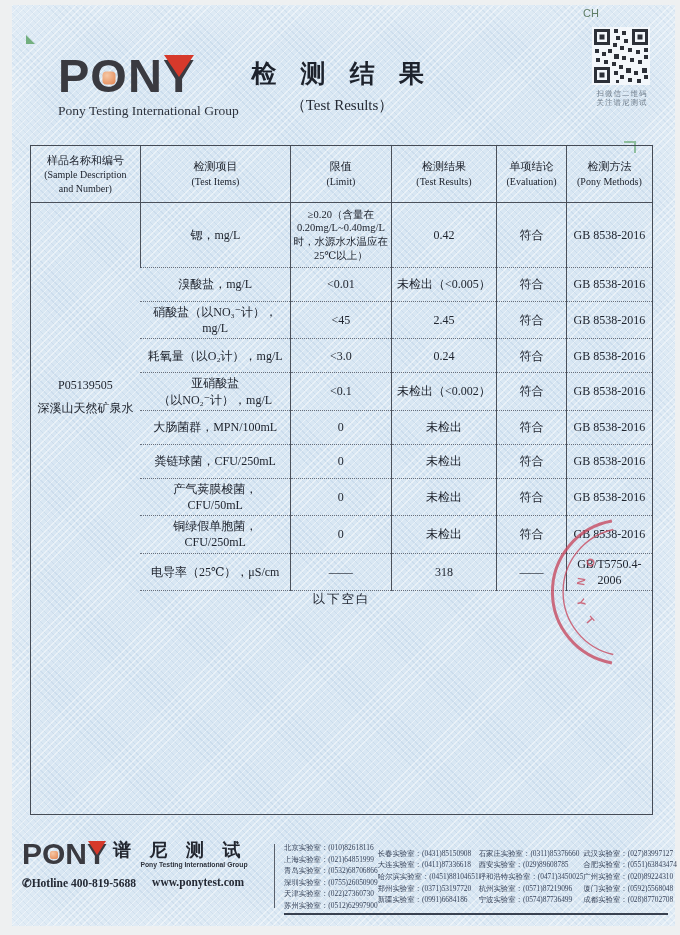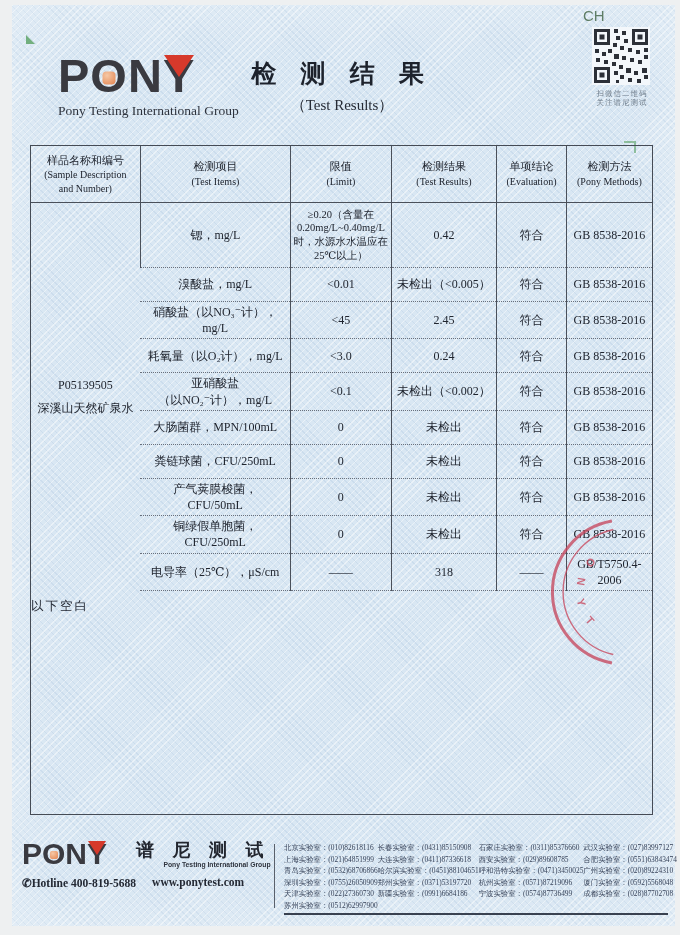--- a/index.html
+++ b/index.html
@@ -12,21 +12,21 @@
   .paper{
     position:absolute;left:12px;top:5px;width:663px;height:921px;
     background-color:#d9e7f3;
     background-image:
       repeating-linear-gradient(135deg, rgba(255,255,255,.45) 0 1px, transparent 1px 5px),
       repeating-linear-gradient(45deg, rgba(170,196,222,.30) 0 1px, transparent 1px 5px);
     box-shadow:inset 0 0 60px rgba(255,255,255,.35);
   }
 
   
-  .ch-label{position:absolute;left:571px;top:2px;font-size:15px;color:#5f7d66;
+  .ch-label{position:absolute;left:571px;top:2px;font-size:11px;color:#5f7d66;
     font-family:"Liberation Sans",sans-serif;}
   .qr{position:absolute;left:580px;top:22px;width:58px;height:58px;background:#f2f6fa;}
   .qr svg{display:block;}
   .qr-caption{position:absolute;left:568px;top:84px;width:84px;text-align:center;
     font-size:7.5px;line-height:9px;color:#6c7a88;letter-spacing:1px;}
 
   .logo{position:absolute;left:46px;top:48px;}
   .logo-word{font-family:"Liberation Sans","DejaVu Sans",sans-serif;font-weight:900;
     font-size:47px;line-height:46px;letter-spacing:1px;color:#3a3a40;}
   .logo-o{position:relative;display:inline-block;}
@@ -59,21 +59,21 @@
   table.results td:first-child{border-left:none;}
   table.results tr.hdr td{border-top:none;border-bottom:1px solid #4a505a;height:52px;}
   .hdr-cn{font-size:11px;}
   .hdr-en{font-size:10px;margin-top:1px;}
   tr.hdr td, tbody td{line-height:1.35;}
   tr.r0 td{height:60px;}
   tr.std td{height:29px;}
   tr.last td{border-bottom:1px dotted #69707c;}
   td.c-limit-tall{font-size:10.5px;line-height:1.3;}
   td.c-sample{font-size:12px;line-height:1.9;}
-  .end-block{text-align:left;margin-top:7px;}
+  .end-block{text-align:center;}
   .end-cn{font-size:12.5px;letter-spacing:2px;}
   .end-en{font-size:11px;margin-top:4px;}
 
   
   .stamp{position:absolute;left:533px;top:500px;width:160px;height:175px;
     opacity:.78;pointer-events:none;}
   .stamp text{font-family:"Liberation Sans",sans-serif;font-weight:bold;
     font-size:11px;fill:#c7485e;letter-spacing:6px;}
 
   
@@ -84,28 +84,28 @@
 
   
   .footer{position:absolute;left:10px;top:831px;width:648px;height:84px;}
   .f-left{position:absolute;left:0;top:4px;width:250px;}
   .f-logo-row{display:flex;align-items:flex-start;}
   .f-logo-word{font-family:"Liberation Sans","DejaVu Sans",sans-serif;font-weight:900;
     font-size:30px;line-height:28px;color:#3a3a40;letter-spacing:0;}
   .f-logo-word .logo-o .o-dot{width:8px;height:8px;border-radius:2px;}
   .f-logo-word .y-tri{border-left:9px solid transparent;border-right:9px solid transparent;
     border-top:14px solid #d6392b;top:1px;}
-  .f-cn-col{margin-left:13px;padding-left:16px;}
+  .f-cn-col{margin-left:6px;}
   .f-cn{font-size:18px;font-weight:bold;letter-spacing:7px;color:#22262f;line-height:20px;}
   .f-cn-sub{font-size:6.8px;font-weight:bold;color:#30353f;text-align:right;
     font-family:"Liberation Sans",sans-serif;margin-top:1px;}
   .f-line2{margin-top:8px;font-size:11.5px;font-weight:bold;display:flex;gap:16px;}
   .f-divider{position:absolute;left:252px;top:8px;height:64px;border-left:1px solid #59606b;}
   .labs{position:absolute;left:262px;top:6px;right:2px;display:flex;
-    justify-content:space-between;align-items:flex-start;}
+    justify-content:space-between;align-items:center;}
   .labs-col{display:flex;flex-direction:column;}
   .lab-entry{font-size:7.4px;line-height:11.6px;color:#39445a;white-space:nowrap;}
   .f-bottomline{position:absolute;left:262px;top:77px;right:2px;
     border-bottom:2px solid #394150;}
 </style>
 </head>
 <body>
 
 <div class="paper">
 

